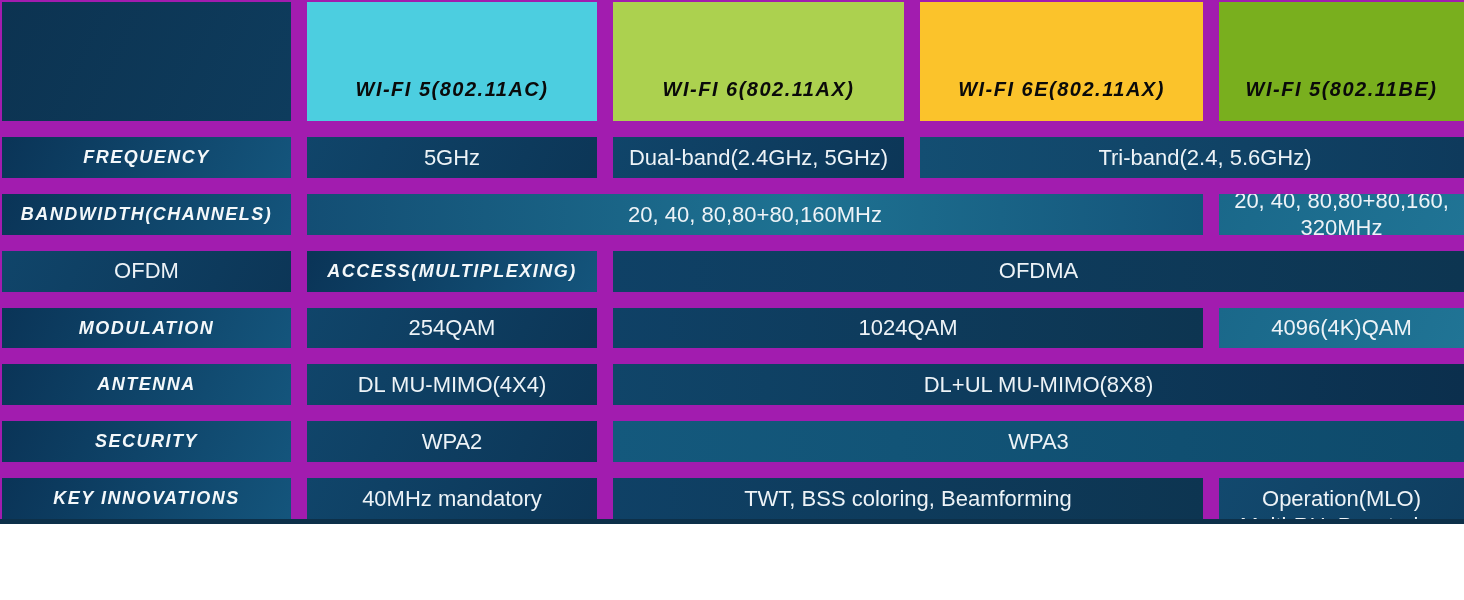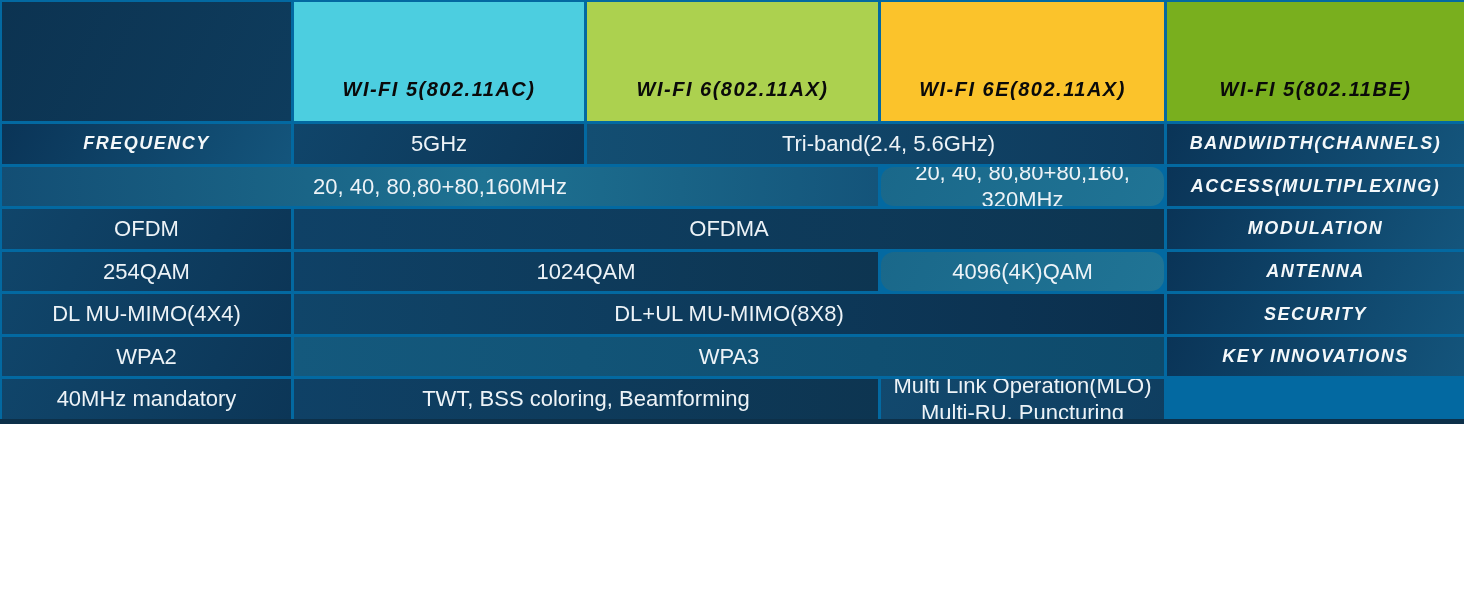--- a/index.html
+++ b/index.html
@@ -1,28 +1,28 @@
 <!DOCTYPE html>
 <html><head>
 <meta charset="utf-8">
 <style>
   html, body { margin: 0; padding: 0; background: #ffffff; }
   * { box-sizing: border-box; }
 
   .wifi-table {
     position: relative;
     width: 1464px;
-    height: 424px;
-    background: #0369a1;               
+    height: 524px;
+    background: #a21caf;               
     padding: 2px 0 0 2px;
     border-bottom: 5px solid #0d3049;  
     display: grid;
     grid-template-columns: 289px 290px 291px 283px 1fr;
     grid-template-rows: 119px repeat(7, 1fr);
-    gap: 3px;
+    gap: 16px;
     font-family: "Liberation Sans", "DejaVu Sans", sans-serif;
   }
 
   .cell {
     display: flex;
     align-items: center;
     justify-content: center;
     text-align: center;
     overflow: hidden;
   }
@@ -56,49 +56,50 @@
     font-size: 22px;
     line-height: 1.25;
     white-space: pre-line;
     padding: 0 6px;
   }
   .navy      { background: linear-gradient(115deg, #10456a 0%, #0c3657 100%); }
   .navy-dk   { background: linear-gradient(to right, #104569 0%, #0b2f4d 100%); }  
   .navy-md   { background: linear-gradient(115deg, #12496e 0%, #0f3e60 100%); }    
   .triband   { background: linear-gradient(to right, #134e72 0%, #0e3a5c 100%); padding-left: 32px; }
   .ofdma     { background: linear-gradient(to right, #0f4166 0%, #0d3551 100%); }
-  .teal      { background: linear-gradient(115deg, #1a688a 0%, #207495 100%); border-radius: 13px; }    
+  .teal      { background: linear-gradient(115deg, #1a688a 0%, #207495 100%); }    
   .teal-span { background: linear-gradient(to right, #134e74 0%, #1e7292 55%, #14547a 100%); }
   .blue-md   { background: linear-gradient(to right, #14597d 0%, #0e4a6b 100%); text-align: right; }  
 
   .sp2 { grid-column: span 2; }
   .sp3 { grid-column: span 3; }
 </style>
 </head>
 <body>
 
 <div class="wifi-table">
 
   <div class="cell corner"></div>
   <div class="cell head" style="background: rgb(76, 206, 224);">WI-FI 5(802.11AC)</div>
   <div class="cell head" style="background: rgb(172, 209, 79);">WI-FI 6(802.11AX)</div>
   <div class="cell head" style="background: rgb(251, 195, 43);">WI-FI 6E(802.11AX)</div>
   <div class="cell head" style="background: rgb(121, 175, 30);">WI-FI 5(802.11BE)</div>
 
   <div class="cell rowlabel">FREQUENCY</div>
   <div class="cell data navy">5GHz</div>
+  <div class="cell data navy">Dual-band(2.4GHz, 5GHz)</div>
   <div class="cell data triband sp2">Tri-band(2.4, 5.6GHz)</div>
 
   <div class="cell rowlabel">BANDWIDTH(CHANNELS)</div>
   <div class="cell data teal-span sp3">20, 40, 80,80+80,160MHz</div>
   <div class="cell data teal">20, 40, 80,80+80,160,
 320MHz</div>
 
+  <div class="cell data navy">OFDM</div>
   <div class="cell rowlabel">ACCESS(MULTIPLEXING)</div>
-  <div class="cell data navy">OFDM</div>
   <div class="cell data ofdma sp3">OFDMA</div>
 
   <div class="cell rowlabel">MODULATION</div>
   <div class="cell data navy">254QAM</div>
   <div class="cell data ofdma sp2">1024QAM</div>
   <div class="cell data teal">4096(4K)QAM</div>
 
   <div class="cell rowlabel">ANTENNA</div>
   <div class="cell data navy">DL MU-MIMO(4X4)</div>
   <div class="cell data navy-dk sp3">DL+UL MU-MIMO(8X8)</div>

